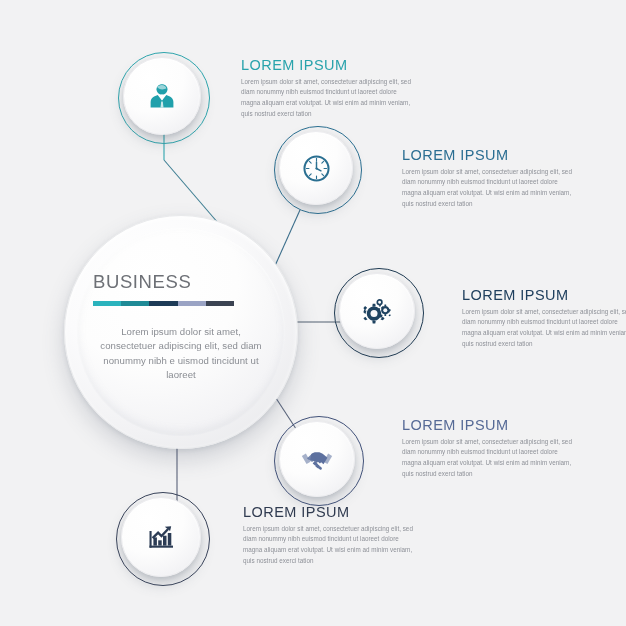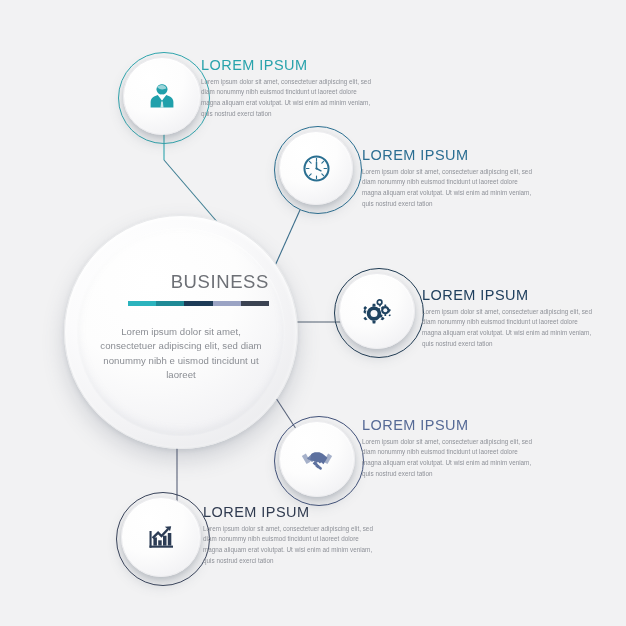--- a/index.html
+++ b/index.html
@@ -28,21 +28,21 @@
     border:1px solid #e9eaec;
   }
   .hub-inner{
     position:absolute;
     left:12px;top:12px;right:12px;bottom:12px;
     border-radius:50%;
     background:
       radial-gradient(circle at 36% 26%, #ffffff 0%, #fdfdfd 42%, #f4f4f6 72%, #eaeaed 100%);
     box-shadow:inset 0 1px 3px rgba(255,255,255,.9), inset 0 -4px 10px rgba(150,158,170,.13);
     display:flex;flex-direction:column;
-    align-items:flex-end;justify-content:center;
+    align-items:flex-start;justify-content:center;
     text-align:center;
     padding:0 16px;
     box-sizing:border-box;
   }
   .hub-title{
     font-size:18.5px;
     letter-spacing:.6px;
     color:#6d7076;
     line-height:1.22;
     font-weight:400;
@@ -81,21 +81,21 @@
     box-shadow:
       0 7px 14px rgba(80,92,110,.26),
       0 2px 4px rgba(80,92,110,.15),
       inset 0 1px 3px rgba(255,255,255,.95);
     border:1px solid #ececef;
     display:flex;align-items:center;justify-content:center;
   }
   .node .disc svg{display:block;}
 
   
-  .block{position:absolute;}
+  .block{position:absolute;margin-left:40px;}
   .block h3{
     margin:0 0 4px 0;
     font-size:14.5px;
     font-weight:400;
     letter-spacing:.45px;
     line-height:1;
   }
   .block p{
     margin:0;
     font-size:6.3px;

